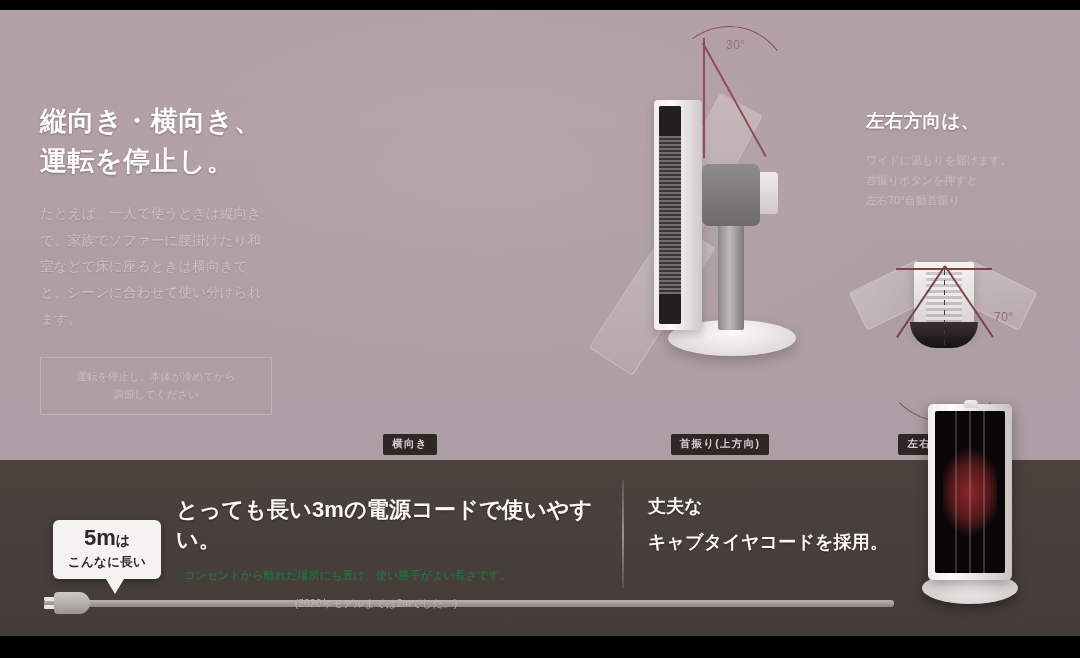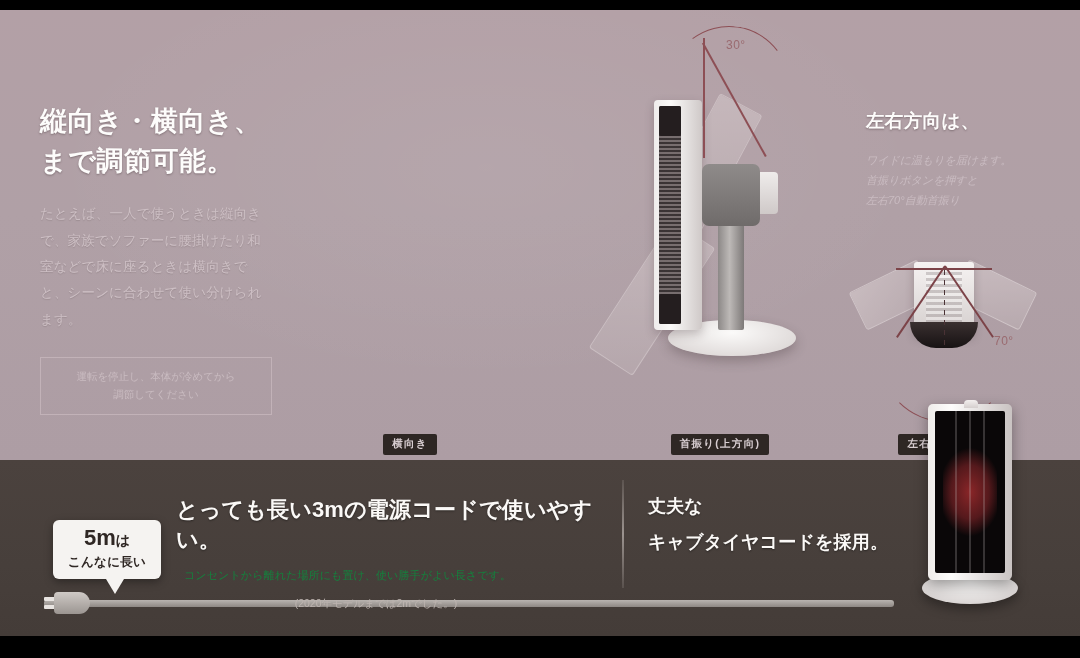--- a/index.html
+++ b/index.html
@@ -30,21 +30,21 @@
       letter-spacing:.02em;text-shadow:0 1px 2px rgba(70,55,60,.45);}
   .body-copy{margin-top:20px;color:#cdbfc4;font-size:13.5px;line-height:1.95;
       letter-spacing:.01em;text-shadow:0 1px 1px rgba(120,105,110,.35);}
   .note-box{margin-top:24px;border:1px solid #c2b2b8;padding:9px 8px 10px;
       color:#c9bbc0;font-size:10.5px;line-height:1.75;text-align:center;}
 
   
   .right-copy{position:absolute;left:866px;top:96px;width:210px;}
   .hl-r{color:#fdfcfb;font-weight:bold;font-size:18.5px;line-height:1.6;
       letter-spacing:.02em;text-shadow:0 1px 2px rgba(70,55,60,.45);}
-  .body-r{margin-top:14px;color:#c9bbc1;font-size:11px;line-height:1.85;font-style:italic;}
+  .body-r{margin-top:14px;color:#c9bbc1;font-size:11px;line-height:1.85;}
 
   
   .cap{position:absolute;text-align:center;margin-top:45px;}
   .cap .badge{display:inline-block;background:#2e2724;color:#d7cdd0;
       font-size:10.5px;font-weight:bold;letter-spacing:.12em;
       padding:3px 9px 4px;border-radius:2px;}
   .cap .sub{margin-top:12px;color:#a8969c;font-size:10px;letter-spacing:.02em;
       text-shadow:0 1px 1px rgba(190,178,182,.35);}
 
   
@@ -177,21 +177,21 @@
 
 <div id="page">
 
   <div class="bar top"></div>
 
   <div class="upper">
     <div class="sheen"></div>
 
     <div class="left-copy">
       <div class="hl">縦向き・横向き、</div>
-      <div class="hl">まで調節可能。</div>
+      <div class="hl">運転を停止し。</div>
       <div class="body-copy">たとえば、一人で使うときは縦向きで、家族でソファーに腰掛けたり和室などで床に座るときは横向きでと、シーンに合わせて使い分けられます。</div>
       <div class="note-box">
         <div>運転を停止し、本体が冷めてから</div>
         <div>調節してください</div>
       </div>
     </div>
 
     <div class="right-copy">
       <div class="hl-r">左右方向は、</div>
       <div class="body-r">
@@ -224,21 +224,21 @@
       <div class="ghost" id="p3g2"></div>
       <div class="unit3">
           <div class="slit"></div>
         </div>
       <div class="base3"></div>
       <div class="tri-b"></div>
       <div class="tri-l"></div>
       <div class="tri-r"></div>
       <div class="dash3"></div>
       <div class="arc70"></div>
-      <div class="ang" style="left:142px;top:74px;">70°</div>
+      <div class="ang" style="left:142px;top:50px;">70°</div>
     </div>
 
     <div class="cap" style="left:320px;top:378px;width:180px;">
       <span class="badge">横向き</span>
       <div class="sub">縦・横どちらでも使えます。(下部調節)</div>
     </div>
     <div class="cap" style="left:620px;top:378px;width:200px;">
       <span class="badge">首振り(上方向)</span>
       <div class="sub">上向き90°まで調節可能</div>
     </div>

